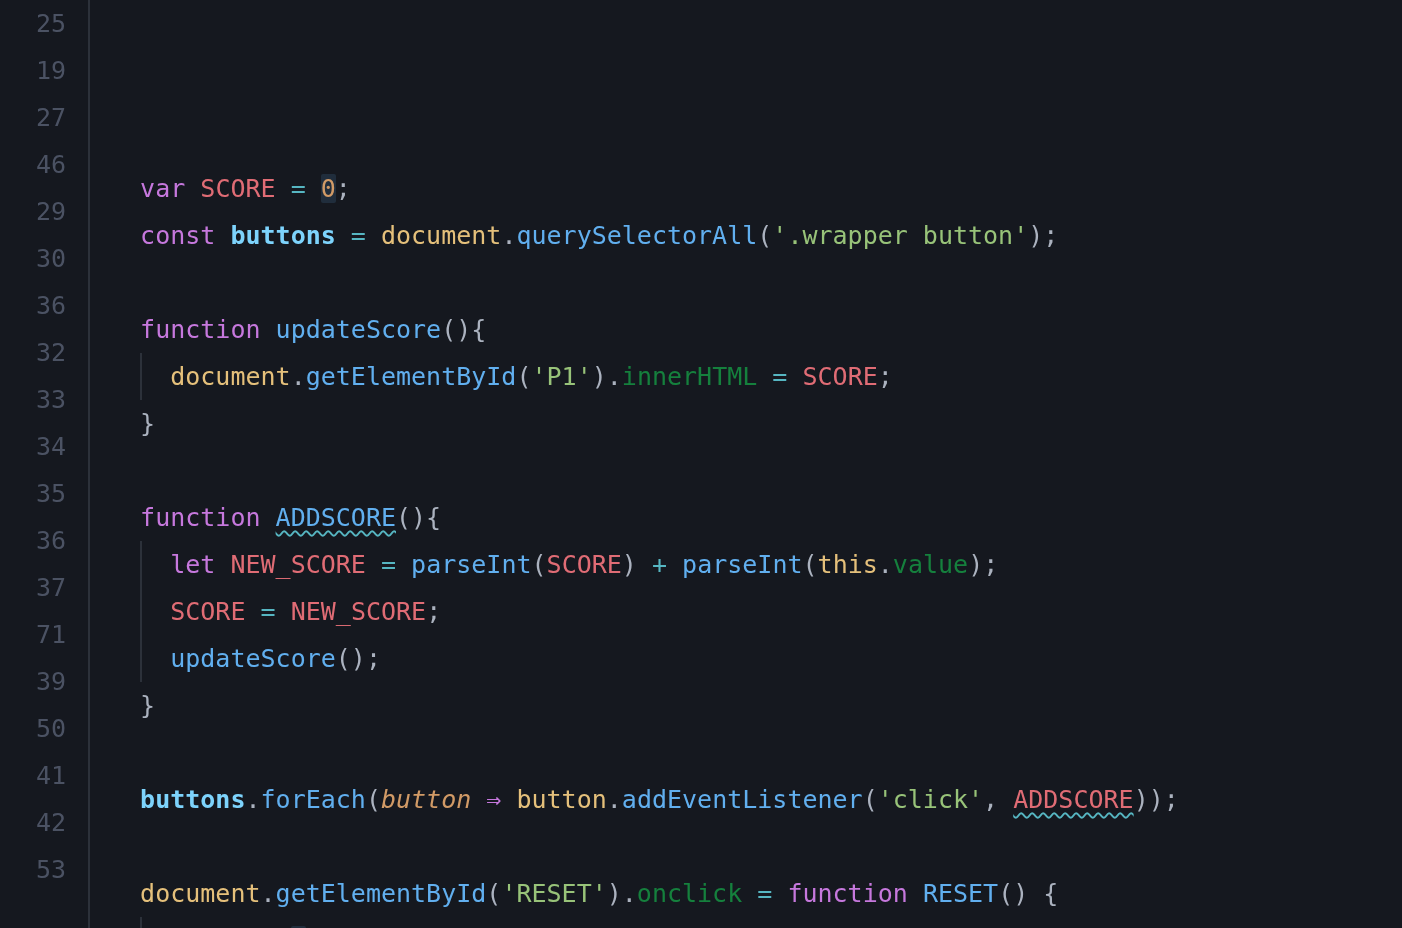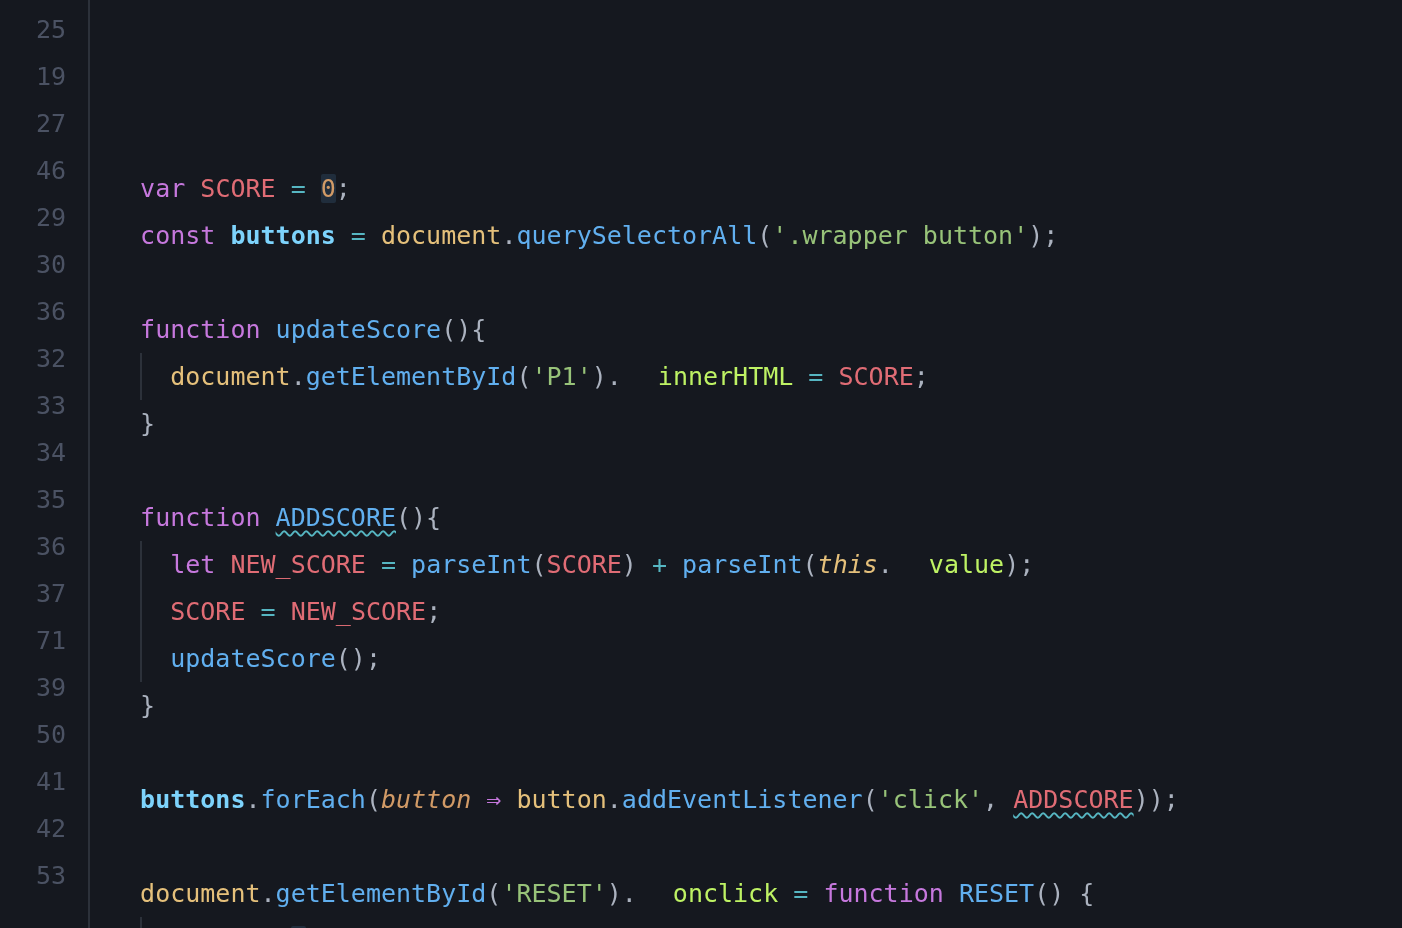--- a/index.html
+++ b/index.html
@@ -19,21 +19,20 @@
     position: relative;
   }
   .gutter {
     width: 80px;
     background: #15181f;
     color: #4b5263;
     text-align: right;
     padding-right: 14px;
     user-select: none;
     flex-shrink: 0;
-    padding-top: 6px;
   }
   .gutter .ln { display: block; height: 47px; }
   .ruler {
     width: 30px;
     background: #15181f;
     position: relative;
     flex-shrink: 0;
   }
   .ruler-line {
     position: absolute;
@@ -59,31 +58,31 @@
     position: absolute;
     left: 30px;
     top: 0;
     bottom: 0;
     width: 2px;
     background: #2c313a;
   }
   
   .tk-keyword   { color: #c678dd; }
   .tk-var       { color: #e06c75; }  
-  .tk-prop      { color: #bef264; margin-left: 36px; }
+  .tk-prop      { color: #15803d; }
   .tk-const     { color: #7dd3fc; font-weight: bold; }  
   .tk-obj       { color: #e5c07b; }  
   .tk-func      { color: #61afef; }  
   .tk-funcdef   { color: #61afef; }
   .tk-string    { color: #98c379; }
   .tk-num       { color: #d19a66; }
   .tk-op        { color: #56b6c2; }
   .tk-punc      { color: #abb2bf; }
   .tk-param     { color: #d19a66; font-style: italic; }
-  .tk-this      { color: #e5c07b; font-style: italic; }
+  .tk-this      { color: #e5c07b; }
   .tk-default   { color: #abb2bf; }
   .squiggle {
     text-decoration-line: underline;
     text-decoration-style: wavy;
     text-decoration-color: #56b6c2;
     text-decoration-thickness: 2px;
     text-underline-offset: 4px;
   }
   .hl-num {
     background: rgba(97,175,239,0.14);

